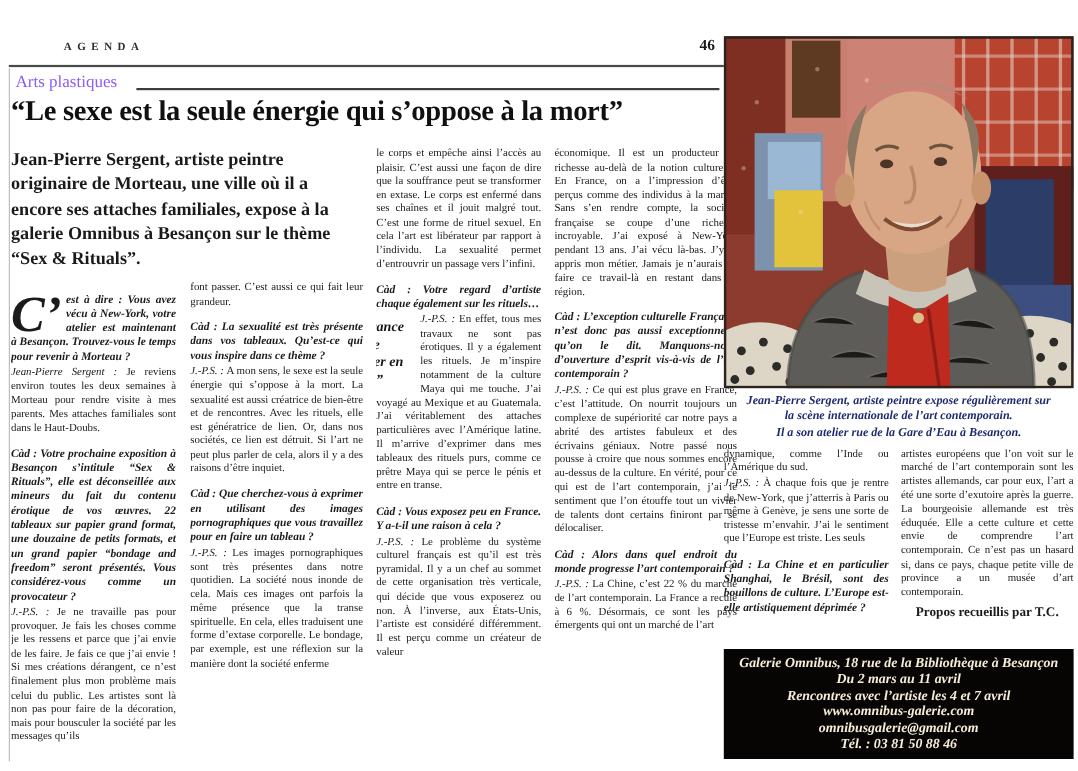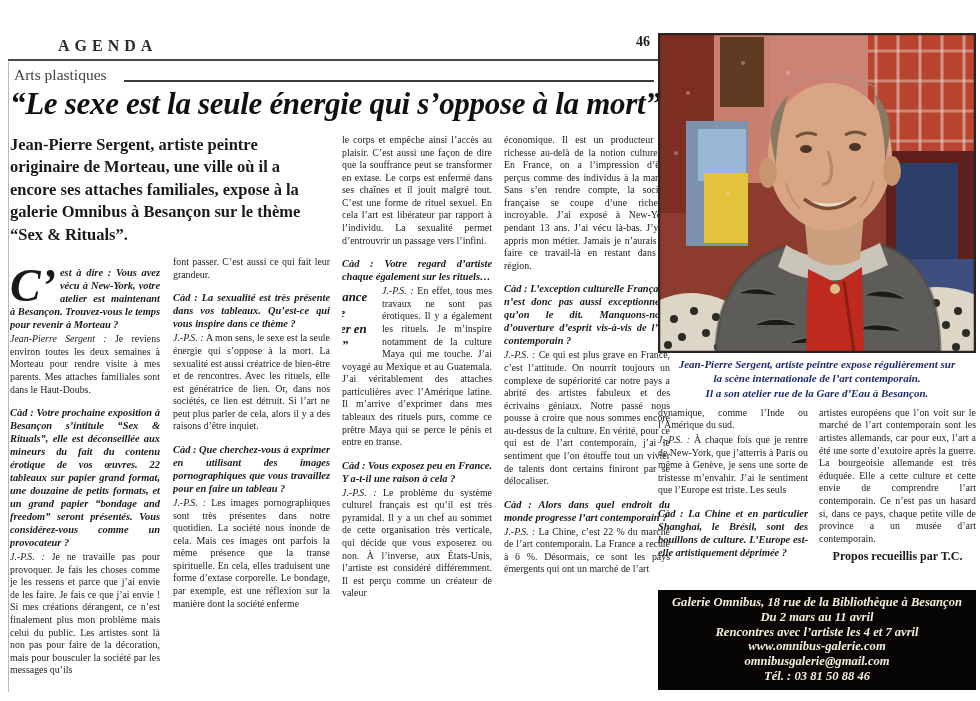--- a/index.html
+++ b/index.html
@@ -3,27 +3,27 @@
 <meta charset="utf-8">
 <style>
   * { margin:0; padding:0; box-sizing:border-box; }
   html,body { background:#e8e8e8; }
   .page {
     position:relative; width:980px; height:701px; margin:0 auto;
     background:#ffffff; overflow:hidden;
     font-family:"Liberation Serif", serif; color:#1a1a1a;
   }
   
-  .masthead-label { position:absolute; left:58px; top:37px; font-size:16px; font-weight:bold; letter-spacing:5px; color:#2c2c2c; }
+  .masthead-label { position:absolute; left:58px; top:37px; font-size:10px; font-weight:bold; letter-spacing:5px; color:#2c2c2c; }
   .page-number { position:absolute; left:598px; top:34px; width:52px; text-align:right; font-size:14px; font-weight:bold; }
   .masthead-rule { position:absolute; left:8px; top:59px; width:650px; height:2px; background:#4a4a4a; }
   .left-edge-rule { position:absolute; left:8px; top:62px; width:1px; height:630px; background:#b9b9b9; }
-  .rubric { position:absolute; left:14px; top:66px; font-size:15.5px; color:#404040; }
+  .rubric { position:absolute; left:14px; top:66px; font-size:15.5px; color:#8b5cf6; }
   .rubric-rule { position:absolute; left:124px; top:80px; width:530px; height:2px; background:#3c3c3c; }
-  .headline { position:absolute; left:10px; top:86px; width:650px; font-size:31px; letter-spacing:-0.3px; color:#101010; white-space:nowrap;font-style:italic; }
+  .headline { position:absolute; left:10px; top:86px; width:650px; font-size:26px; letter-spacing:-0.3px; color:#101010; white-space:nowrap; }
 
   
   .article-body { position:absolute; left:10px; top:134px; width:650px; height:564px; display:flex; gap:12px; }
   .group-left { width:320px; flex:none; display:flex; flex-direction:column; }
   .intro { font-size:16.5px; font-weight:bold; line-height:1.36; margin-bottom:10px; }
   .two-cols { display:flex; gap:13px; flex:1; overflow:hidden; }
   .col { overflow:hidden; }
   .col-a { width:150px; flex:none; }
   .col-b { width:157px; flex:none; }
   .col-c { width:150px; flex:none; }

